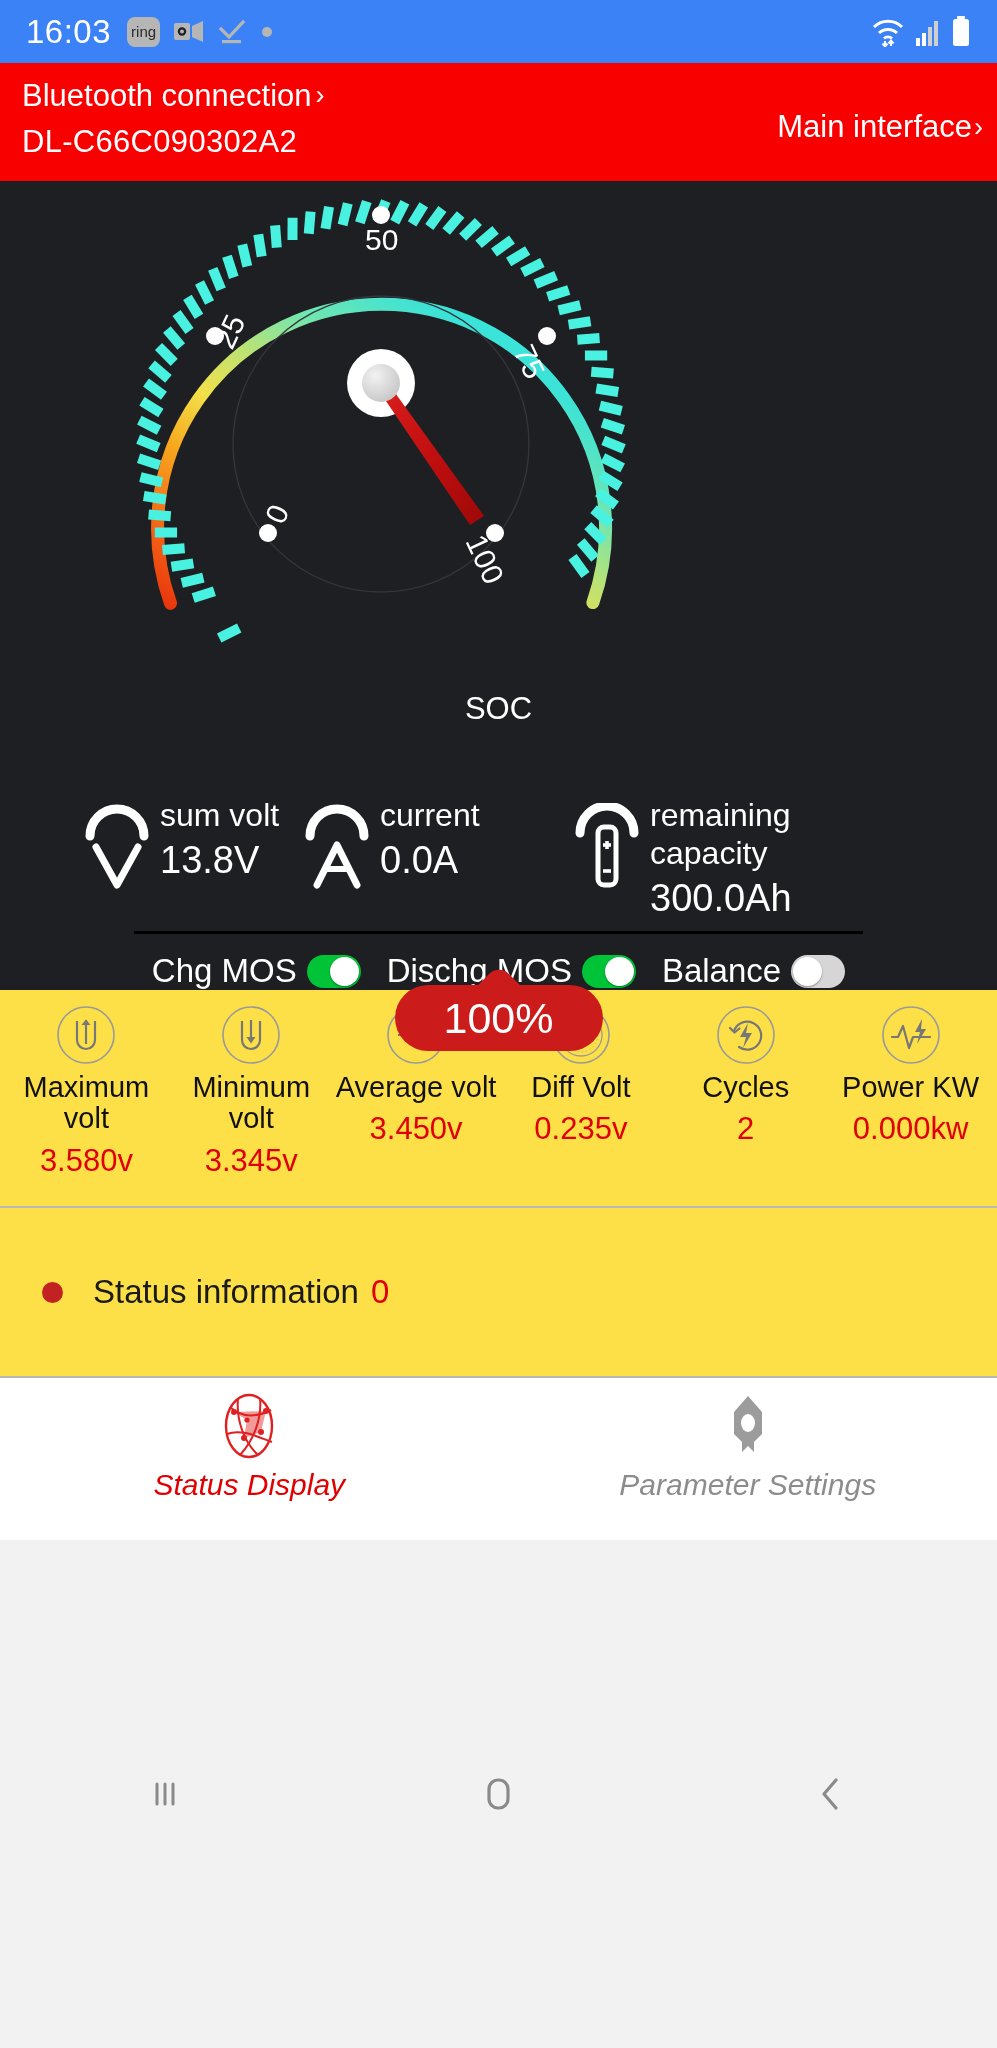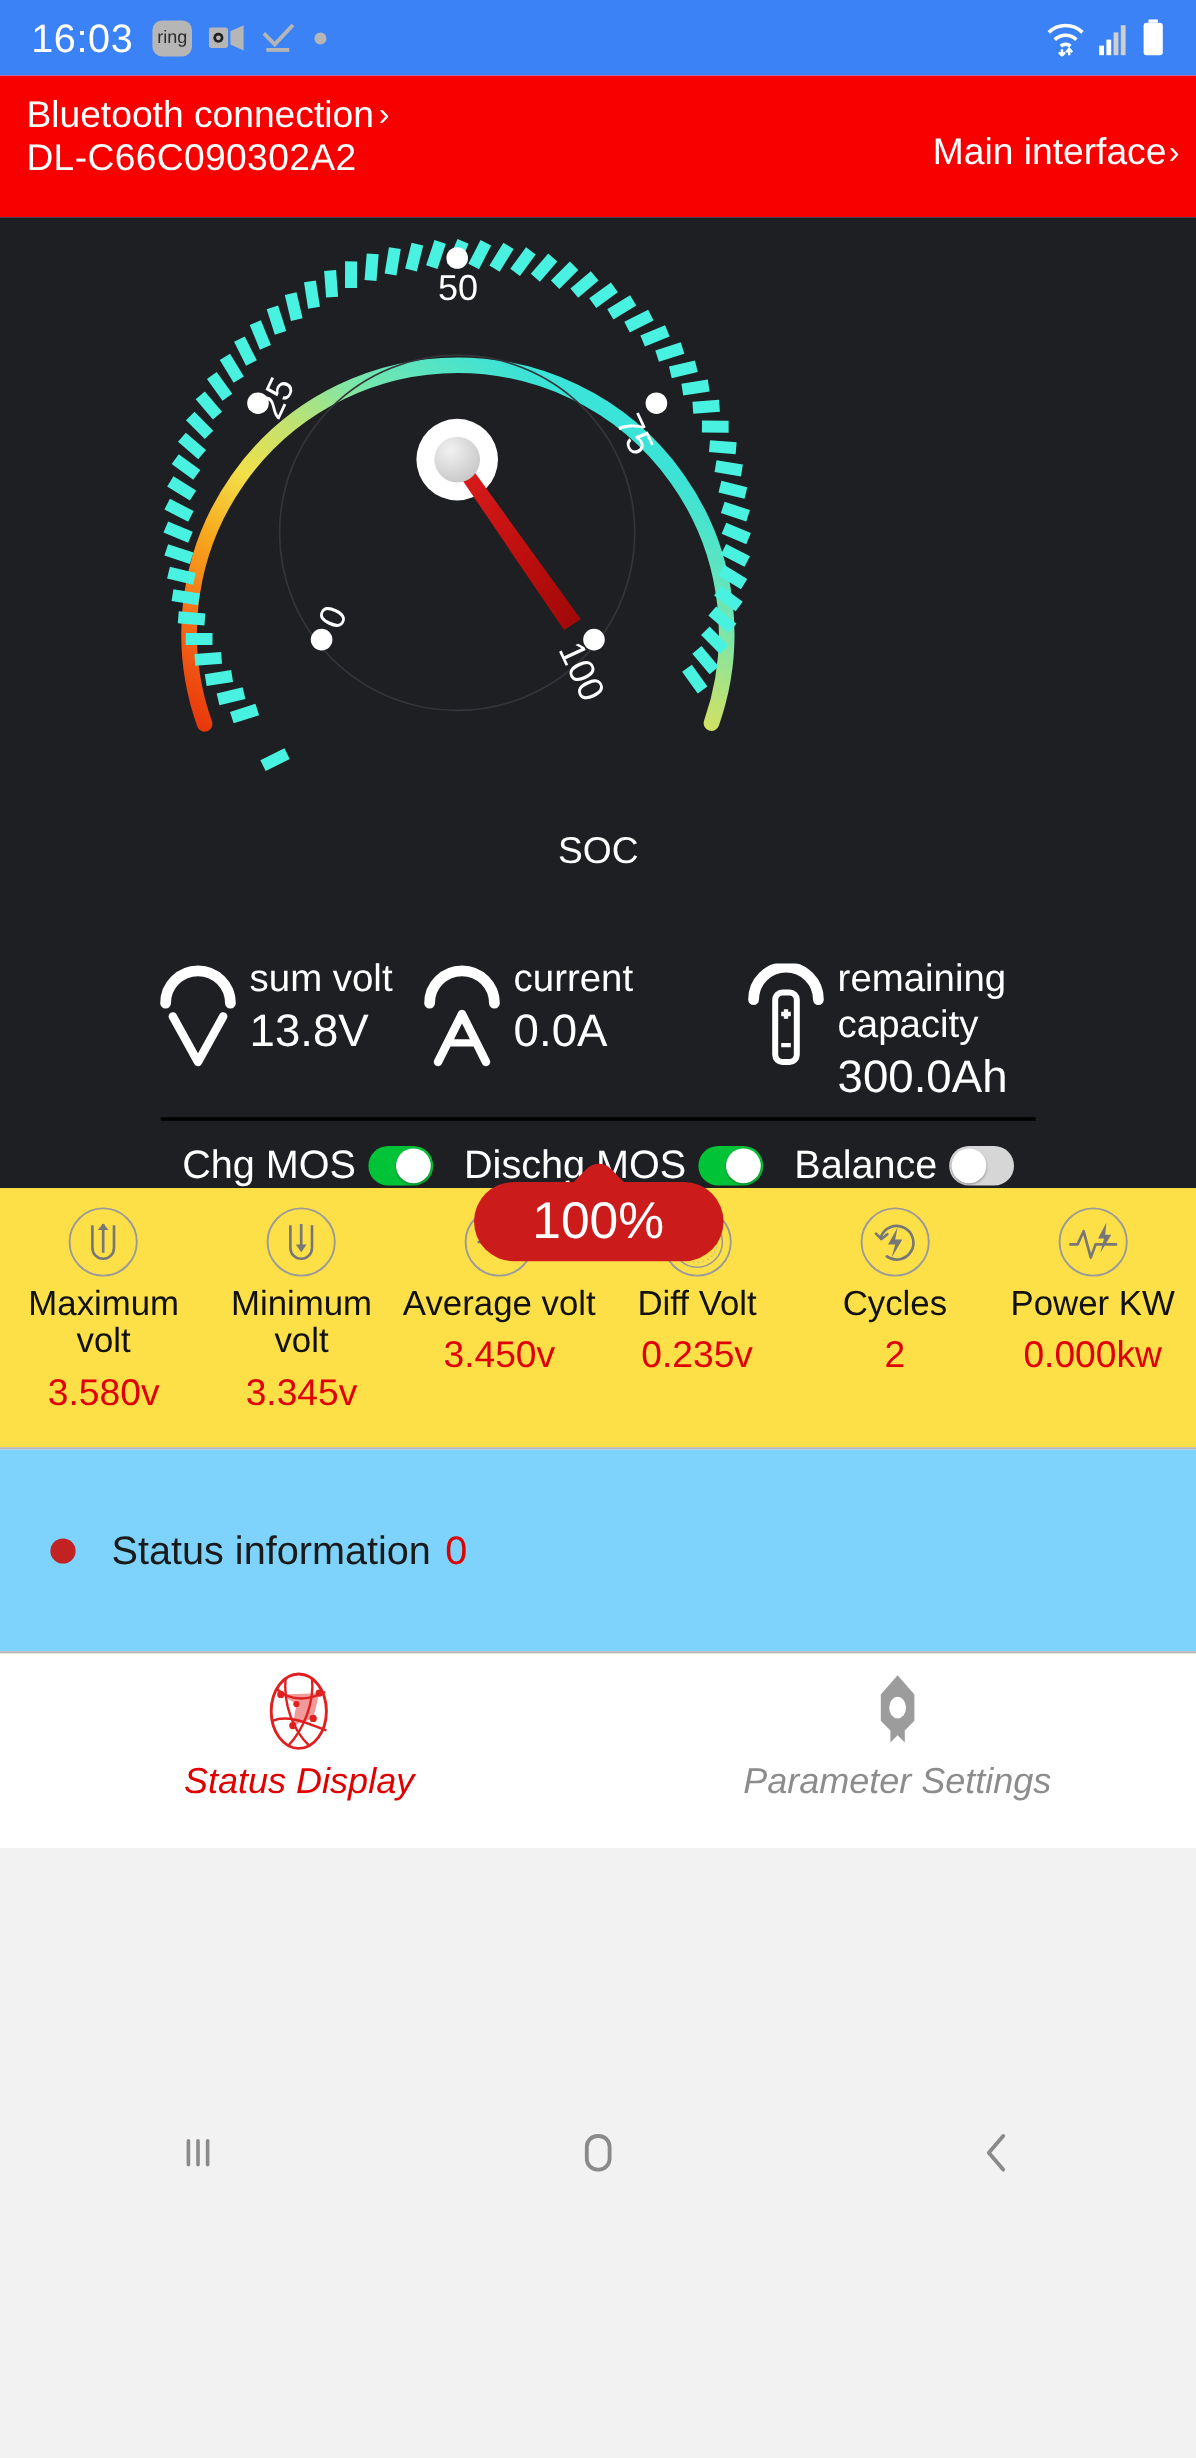--- a/index.html
+++ b/index.html
@@ -55,20 +55,21 @@
     font-size: 31px;
     display: flex;
     align-items: center;
     gap: 4px;
     line-height: 1.2;
   }
   .bt-chev { font-size: 27px; font-weight: 300; }
   .bt-dev {
     color: #ffffff;
     font-size: 31px;
+    margin-top: 10px;
     letter-spacing: 0.3px;
   }
   .main-interface {
     position: absolute;
     right: 14px;
     top: 46px;
     color: #ffffff;
     font-size: 31px;
     display: flex;
     align-items: center;
@@ -127,21 +128,20 @@
     z-index: 3;
   }
 
   
   .stats-row {
     display: flex;
     align-items: flex-start;
     padding: 0 34px;
     margin-top: 76px;
     height: 120px;
-    margin-left: 48px;
   }
   .stat {
     display: flex;
     align-items: flex-start;
     gap: 10px;
     flex: 1 1 0;
   }
   .stat.s1 { flex: 0 0 270px; padding-left: 50px; }
   .stat.s2 { flex: 0 0 270px; }
   .stat.s3 { flex: 1 1 auto; }
@@ -221,21 +221,21 @@
   .metric-val {
     color: #e00000;
     font-size: 31px;
     margin-top: 6px;
   }
 
   .hr-thin { height: 2px; background: #b8b8b8; }
 
   
   .status-sec {
-    background: #7dd3fc;
+    background: #fde047;
     flex: 0 0 168px;
     display: flex;
     align-items: center;
     padding-left: 42px;
   }
   .status-dot {
     width: 21px; height: 21px; border-radius: 50%;
     background: #c32222;
     flex: 0 0 auto;
   }

